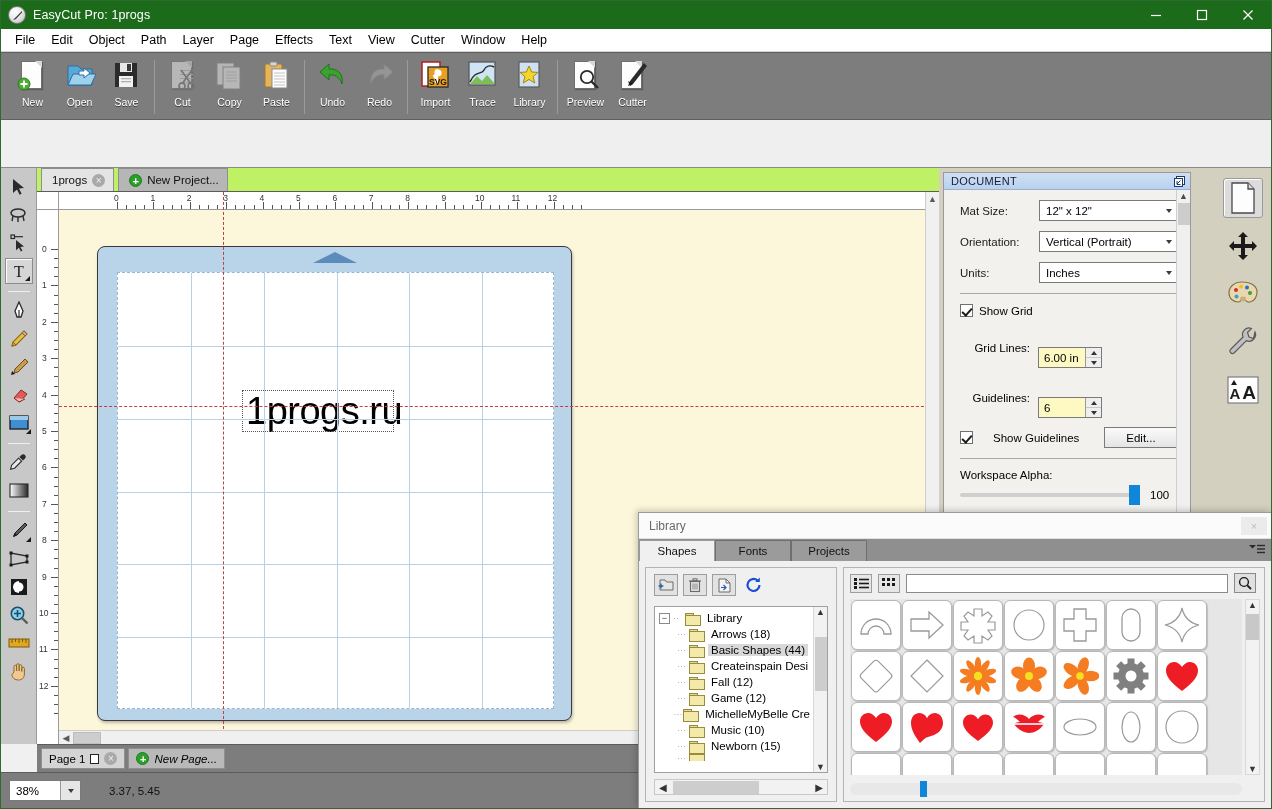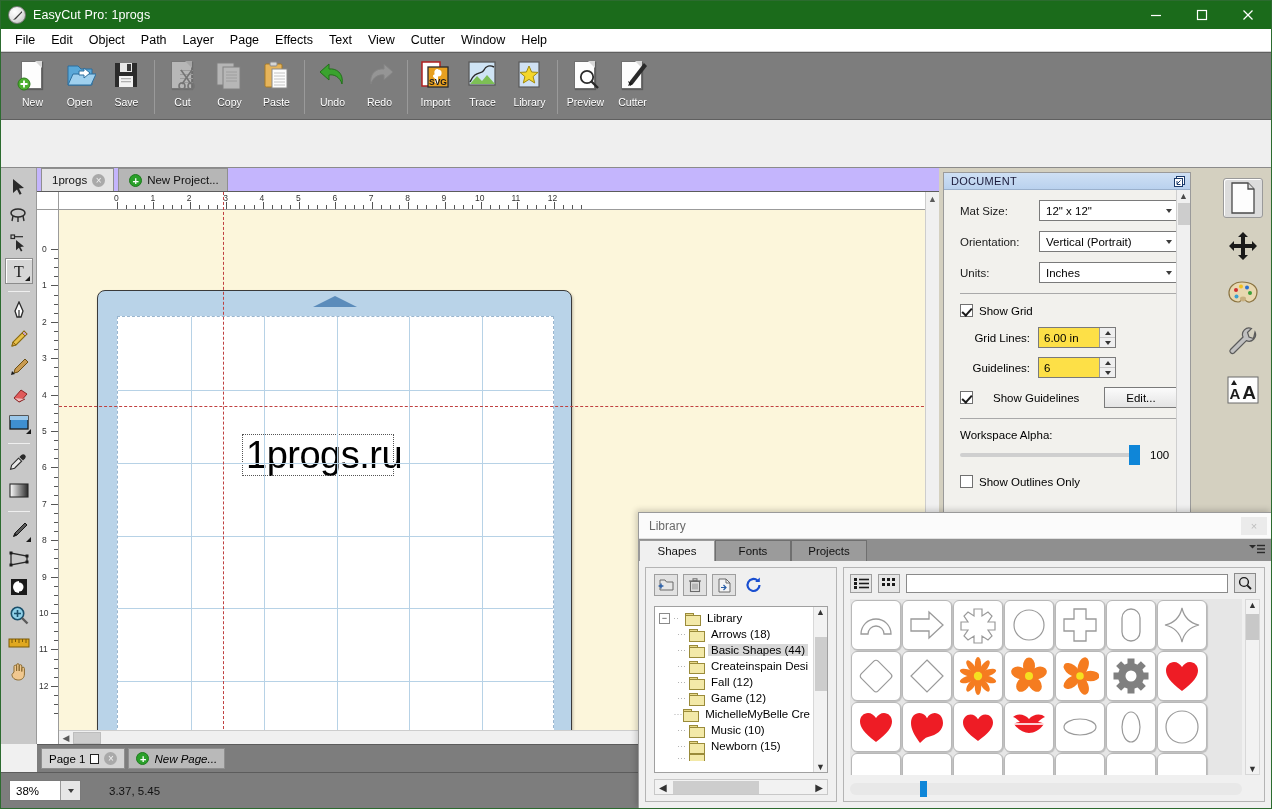--- a/index.html
+++ b/index.html
@@ -120,21 +120,21 @@
   .lt .corner {
     position: absolute; right: 2px; bottom: 2px;
     width: 0; height: 0; border-style: solid;
     border-width: 0 0 5px 5px; border-color: transparent transparent #1a1a1a transparent;
   }
   .lt-sep { width: 22px; height: 1px; background: #8f8f8f; margin: 5px 0 6px 0; border-bottom: 1px solid #efefef; }
 
   
   .tabsrow {
     position: absolute; top: 167px; left: 36px; right: 332px; height: 24px;
-    background: #c4b5fd; display: flex; align-items: flex-end;
+    background: #bef264; display: flex; align-items: flex-end;
     border-bottom: 1px solid #5c5c5c;
   }
   .doc-tab {
     height: 23px; display: flex; align-items: center; gap: 5px;
     padding: 0 8px 0 10px; font-size: 11.5px; color: #111;
     background: #d4d4d4; border: 1px solid #8f8f8f; border-bottom: none;
     margin-left: 4px;
   }
   .doc-tab.active { background: #e4e4e4; }
   .doc-tab.newtab { background: #b6b6b6; }
@@ -178,21 +178,20 @@
     border-left: 1px dashed #c04040;
   }
   .workspace {
     position: absolute; left: 22px; top: 18px; right: 0; bottom: 14px;
     background: #fcf6db; overflow: hidden;
   }
   .mat {
     position: absolute; left: 38px; top: 36px; width: 475px; height: 475px;
     background: #b9d3e8; border: 1.5px solid #3a3a3a; border-radius: 8px;
     box-shadow: 1px 2px 3px rgba(0,0,0,.25);
-    margin-top: 44px;
   }
   .mat-arrow {
     position: absolute; left: 50%; top: 5px; transform: translateX(-50%);
     width: 0; height: 0; border-style: solid;
     border-width: 0 22px 11px 22px;
     border-color: transparent transparent #5b8cbb transparent;
   }
   .page {
     position: absolute; left: 19px; top: 25px; width: 437px; height: 437px;
     background: #ffffff; border: 1px dashed #9ab6cf;
@@ -263,22 +262,22 @@
   }
   .chk.on::after {
     content: ""; position: absolute; left: 3px; top: 1px;
     width: 4px; height: 8px; border: solid #1a1a1a; border-width: 0 2px 2px 0;
     transform: rotate(42deg);
   }
   .chk-lbl { font-size: 11.5px; }
   .spin-row { display: flex; align-items: center; margin-bottom: 9px; }
   .spin-row label { width: 78px; text-align: right; padding-right: 8px; font-size: 11.5px; }
   .spin {
-    width: 78px; height: 21px; background: #fde047; border: 1px solid #7a7a7a;
-    display: flex; align-items: stretch;
+    width: 64px; height: 21px; background: #fef9c3; border: 1px solid #7a7a7a;
+    display: flex; align-items: stretch; margin-top: 20px;
   }
   .spin .val { flex: 1; display: flex; align-items: center; padding-left: 5px; font-size: 11.5px; }
   .spin .arrows {
     width: 16px; border-left: 1px solid #9a9a9a; display: flex; flex-direction: column;
     background: #efefef;
   }
   .spin .arrows div {
     flex: 1; display: flex; align-items: center; justify-content: center;
     border-bottom: 1px solid #c8c8c8;
   }

